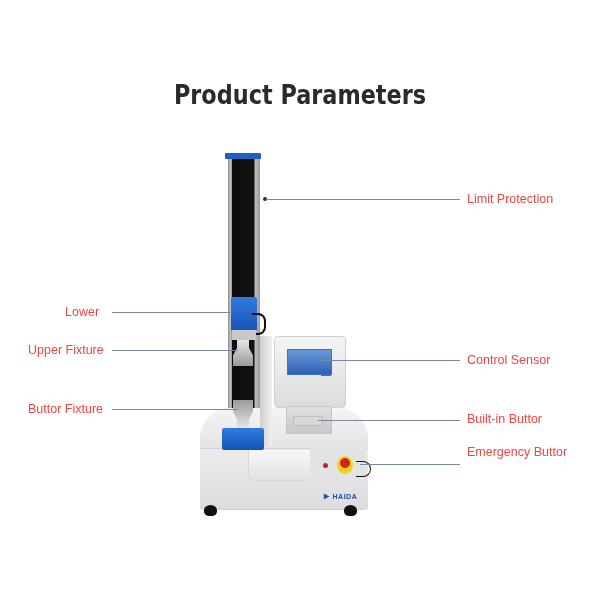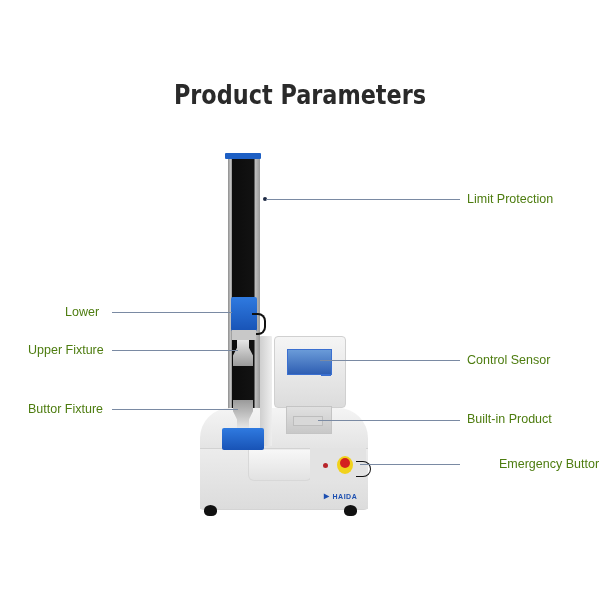--- a/index.html
+++ b/index.html
@@ -2,21 +2,21 @@
 <html><head>
 <meta charset="utf-8">
 <style>
   html, body { margin: 0; padding: 0; background: #ffffff; }
   body { width: 600px; height: 600px; position: relative; overflow: hidden; font-family: "Liberation Sans", sans-serif; }
   .title {
     position: absolute; left: 0; top: 80px; width: 600px; text-align: center;
     font-family: "DejaVu Sans", sans-serif; font-weight: bold; font-size: 26px;
     color: #2a2a2a; letter-spacing: 0px; transform: scaleX(0.86); transform-origin: center;
   }
-  .label { position: absolute; font-size: 12.5px; color: #4d7c0f; white-space: nowrap; line-height: 14px; }
+  .label { position: absolute; font-size: 12.5px; color: #ef4444; white-space: nowrap; line-height: 14px; }
   .line { position: absolute; height: 1px; background: #7a8aa3; }
   .dot { position: absolute; width: 4px; height: 4px; border-radius: 50%; background: #1e2a44; }
 
   
   .machine { position: absolute; left: 0; top: 0; width: 600px; height: 600px; }
   .col-top { position: absolute; left: 225px; top: 153px; width: 36px; height: 6px; background: #1d5fc4; border-radius: 1px; }
   .column { position: absolute; left: 228px; top: 158px; width: 32px; height: 292px; background: linear-gradient(90deg,#8e8e8e 0,#cfcfcf 10%,#0c0c0c 14%,#121212 80%,#bdbdbd 86%,#9a9a9a 100%); }
   .sensor { position: absolute; left: 231px; top: 297px; width: 26px; height: 34px; background: linear-gradient(180deg,#2f7ae0,#1853b6); border-radius: 2px; }
   .sensor-cable { position: absolute; left: 252px; top: 313px; width: 12px; height: 18px; border: 2px solid #111; border-left: none; border-radius: 0 8px 8px 0; }
   .crosshead { position: absolute; left: 232px; top: 330px; width: 24px; height: 10px; background: #c8c8c8; }
@@ -85,16 +85,16 @@
 <div class="line" style="left:112px;top:409px;width:126px;"></div>
 
 <div class="dot" style="left:263px;top:197px;"></div>
 <div class="line" style="left:266px;top:199px;width:194px;"></div>
 <div class="label" style="left:467px;top:192px;">Limit Protection</div>
 
 <div class="line" style="left:320px;top:360px;width:140px;"></div>
 <div class="label" style="left:467px;top:353px;">Control Sensor</div>
 
 <div class="line" style="left:318px;top:420px;width:142px;"></div>
-<div class="label" style="left:467px;top:412px;">Built-in Product</div>
+<div class="label" style="left:467px;top:412px;">Built-in Buttor</div>
 
 <div class="line" style="left:360px;top:464px;width:100px;"></div>
-<div class="label" style="left:467px;top:457px;margin-left:32px;">Emergency Buttor</div>
+<div class="label" style="left:467px;top:445px;">Emergency Buttor</div>
 
 </body></html>

